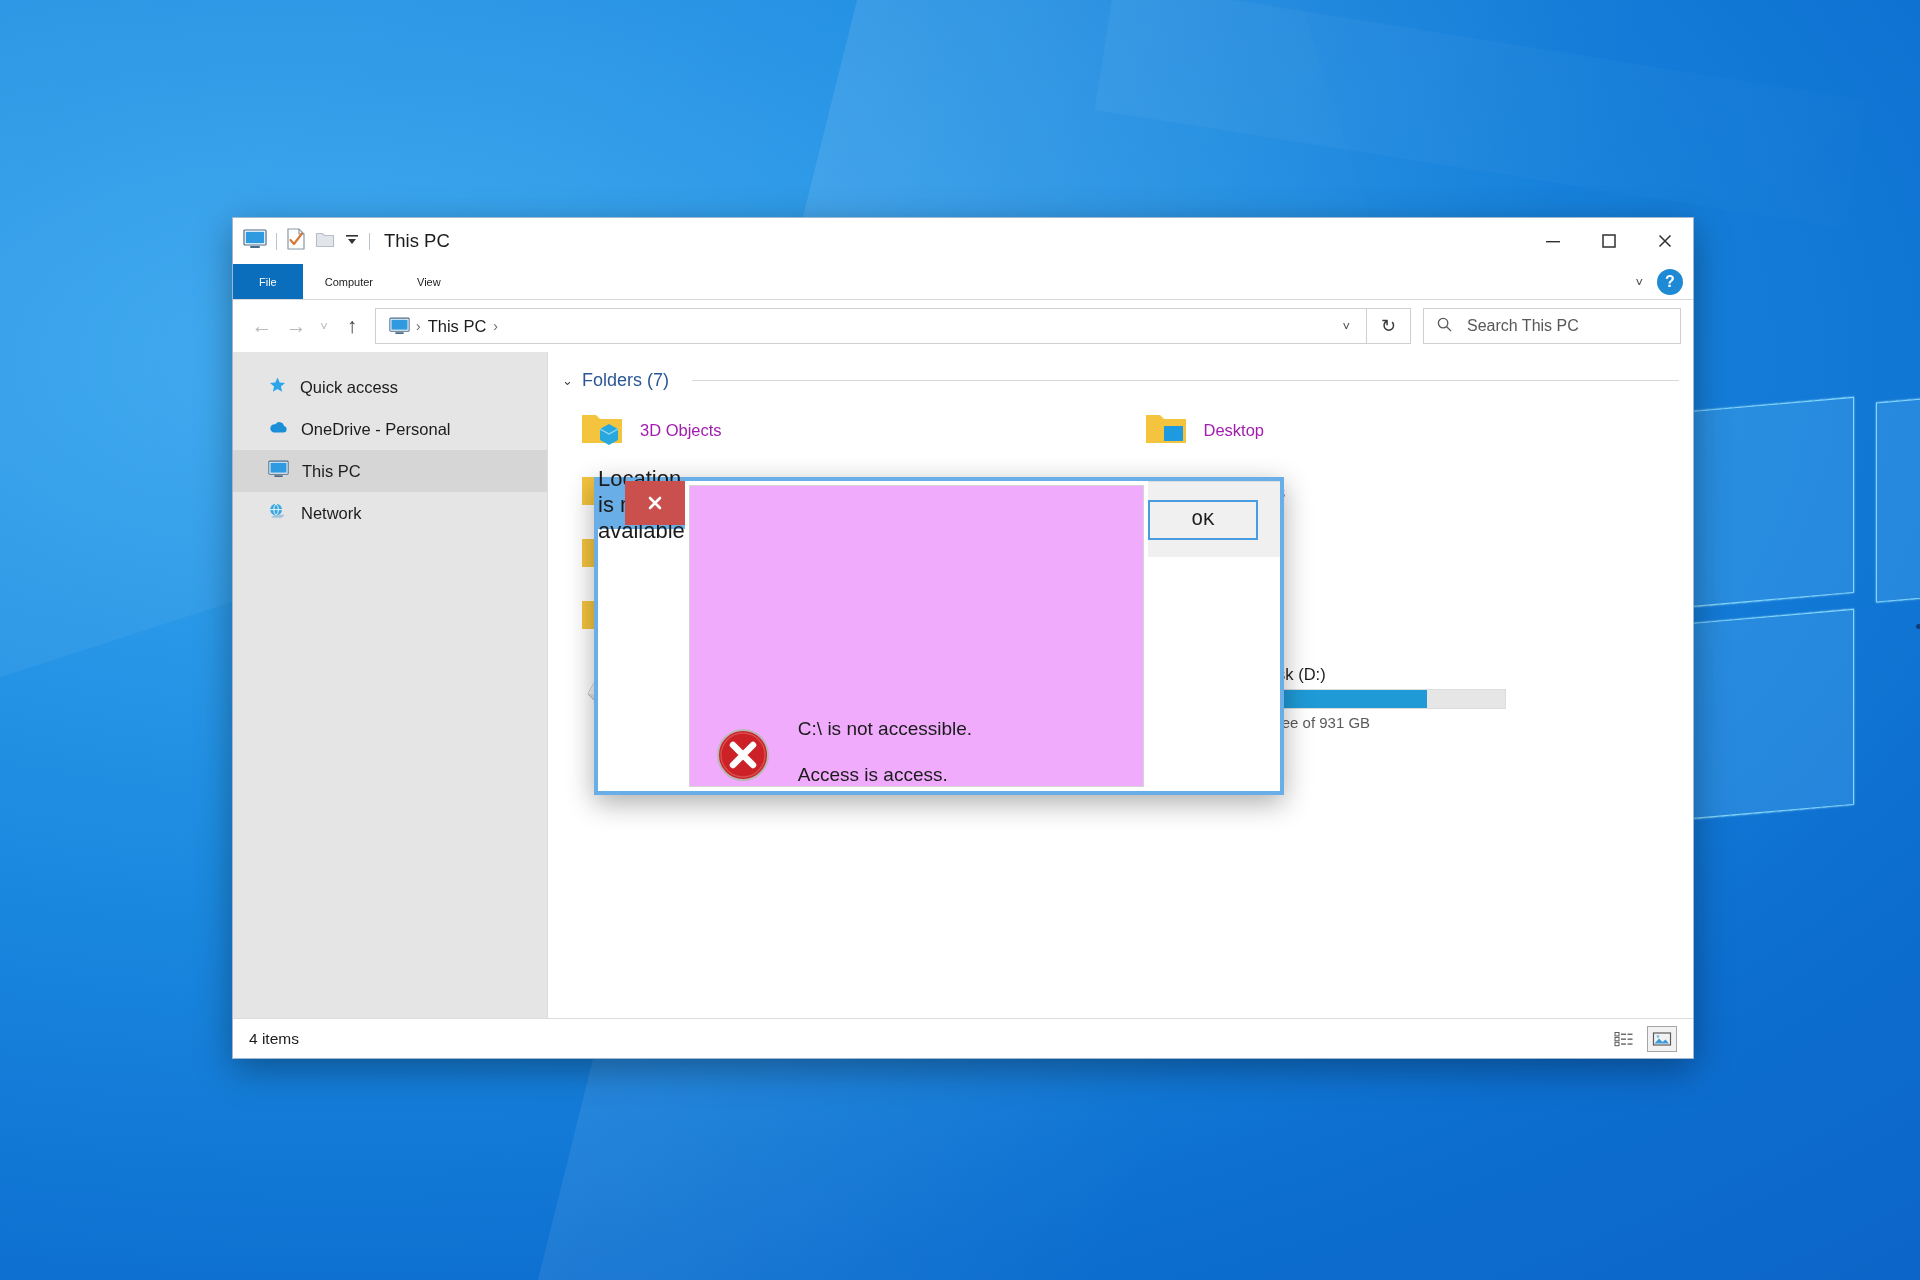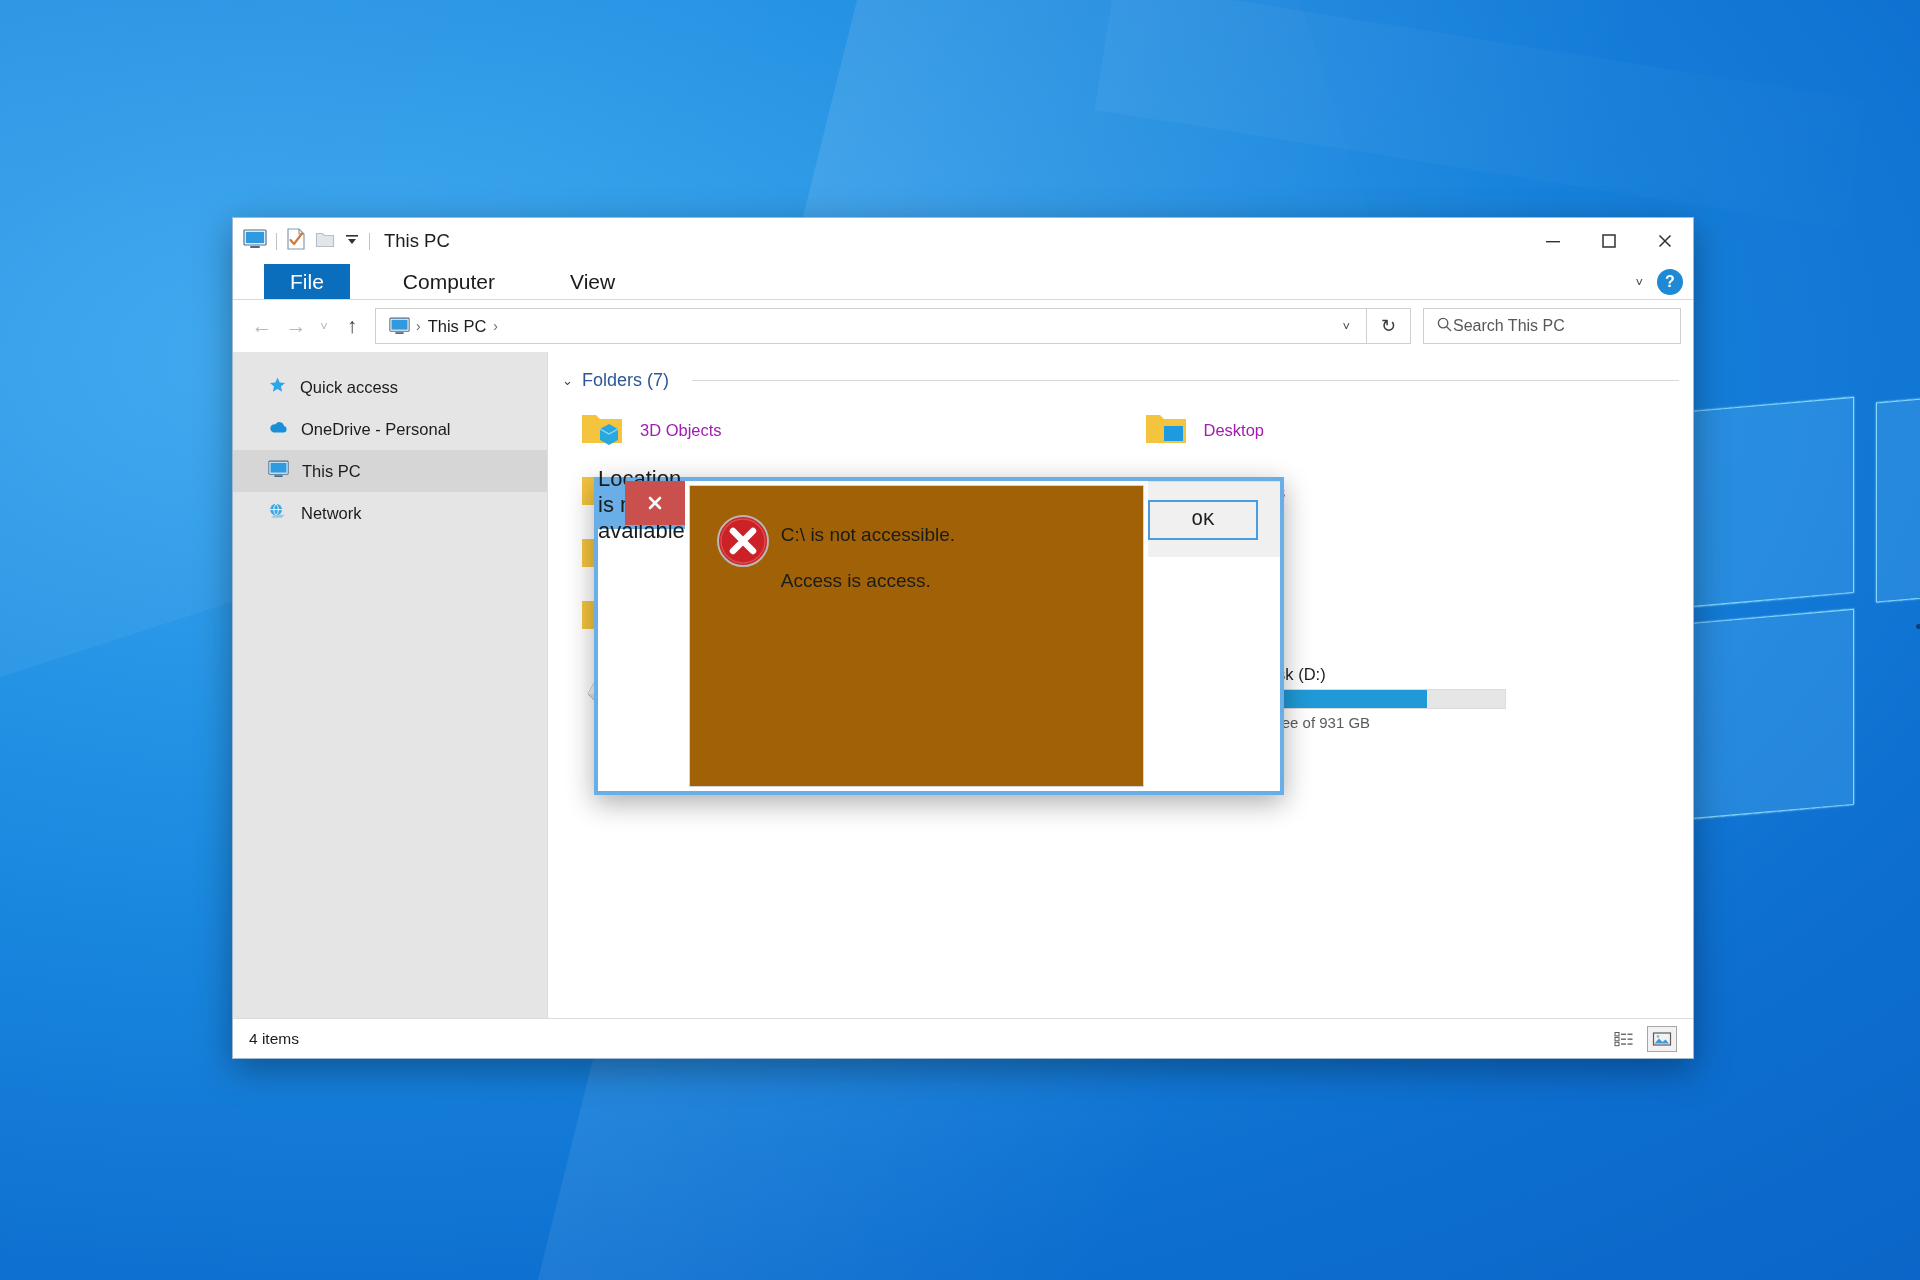--- a/index.html
+++ b/index.html
@@ -62,22 +62,22 @@
     width: 56px; height: 46px; display: flex; align-items: center; justify-content: center;
     color: #303030;
   }
 
   
   .ribbon {
     height: 36px; flex: 0 0 36px; display: flex; align-items: stretch;
     border-bottom: 1px solid #d9d9d9; background: #fff; position: relative;
   }
   .rtab {
-    display: flex; align-items: center; padding: 0 22px; font-size: 21px;
-    color: #1b1b1b; cursor: default; margin-left: 31px;
+    display: flex; align-items: center; padding: 0 22px; font-size: 11px;
+    color: #1b1b1b; cursor: default;
   }
   .rtab.file {
     background: #0a6ebd; color: #ffffff; font-weight: normal;
     padding: 0 26px; justify-content: center;
   }
   .ribbon-right {
     position: absolute; right: 10px; top: 0; height: 36px;
     display: flex; align-items: center; gap: 14px;
   }
   .help-dot {
@@ -107,21 +107,21 @@
   }
   .crumb-sep { color: #6a6a6a; font-size: 14px; padding: 0 2px; }
   .addr-caret { margin-left: auto; color: #4a4a4a; font-size: 13px; padding: 0 10px; }
   .refreshbtn {
     width: 44px; height: 36px; border: 1px solid #cfcfcf; border-left: none;
     display: flex; align-items: center; justify-content: center; color: #3c3c3c;
     font-size: 18px; background: #fff;
   }
   .searchbox {
     width: 258px; height: 36px; border: 1px solid #cfcfcf; margin-left: 12px;
-    display: flex; align-items: center; padding-left: 12px; gap: 0; background: #fff;
+    display: flex; align-items: center; padding-left: 12px; gap: 14px; background: #fff;
   }
   .searchtext { font-size: 16px; color: #585858; }
 
   
   .body { flex: 1 1 auto; display: flex; min-height: 0; }
   .sidebar {
     width: 315px; flex: 0 0 315px; background: #e5e5e5;
     border-right: 1px solid #dcdcdc; padding-top: 14px;
   }
   .navitem {
@@ -188,22 +188,22 @@
   .dlg-title-text {
     font-size: 22px; color: #1b1b1b;
     font-family: "Liberation Sans", sans-serif;
   }
   .dlg-close {
     position: absolute; right: 0; top: 0; width: 60px; height: 44px;
     background: #c9504c; color: #fff; display: flex; align-items: center;
     justify-content: center; font-size: 22px;
   }
   .dlg-body {
-    flex: 1 1 auto; background: #a16207; border: 1px solid #d4d4d4; margin: 4px;
-    display: flex; align-items: flex-start; padding: 28px 0 0 26px; gap: 11px;
+    flex: 1 1 auto; background: #f0abfc; border: 1px solid #d4d4d4; margin: 4px;
+    display: flex; align-items: flex-end; padding: 28px 0 0 26px; gap: 28px;
   }
   .dlg-msgs { display: flex; flex-direction: column; gap: 24px; padding-top: 10px; }
   .dlg-msg { font-size: 19px; color: #1b1b1b; }
   .dlg-footer {
     height: 76px; flex: 0 0 76px; background: #f0f0f0; border-top: 1px solid #dcdcdc;
     display: flex; align-items: center; justify-content: flex-end; padding-right: 22px;
   }
   .dlg-ok {
     width: 110px; height: 40px; background: #f0f0f0; border: 2px solid #4a9ce0;
     font-size: 19px; color: #1b1b1b; font-family: Liberation Mono, monospace;

